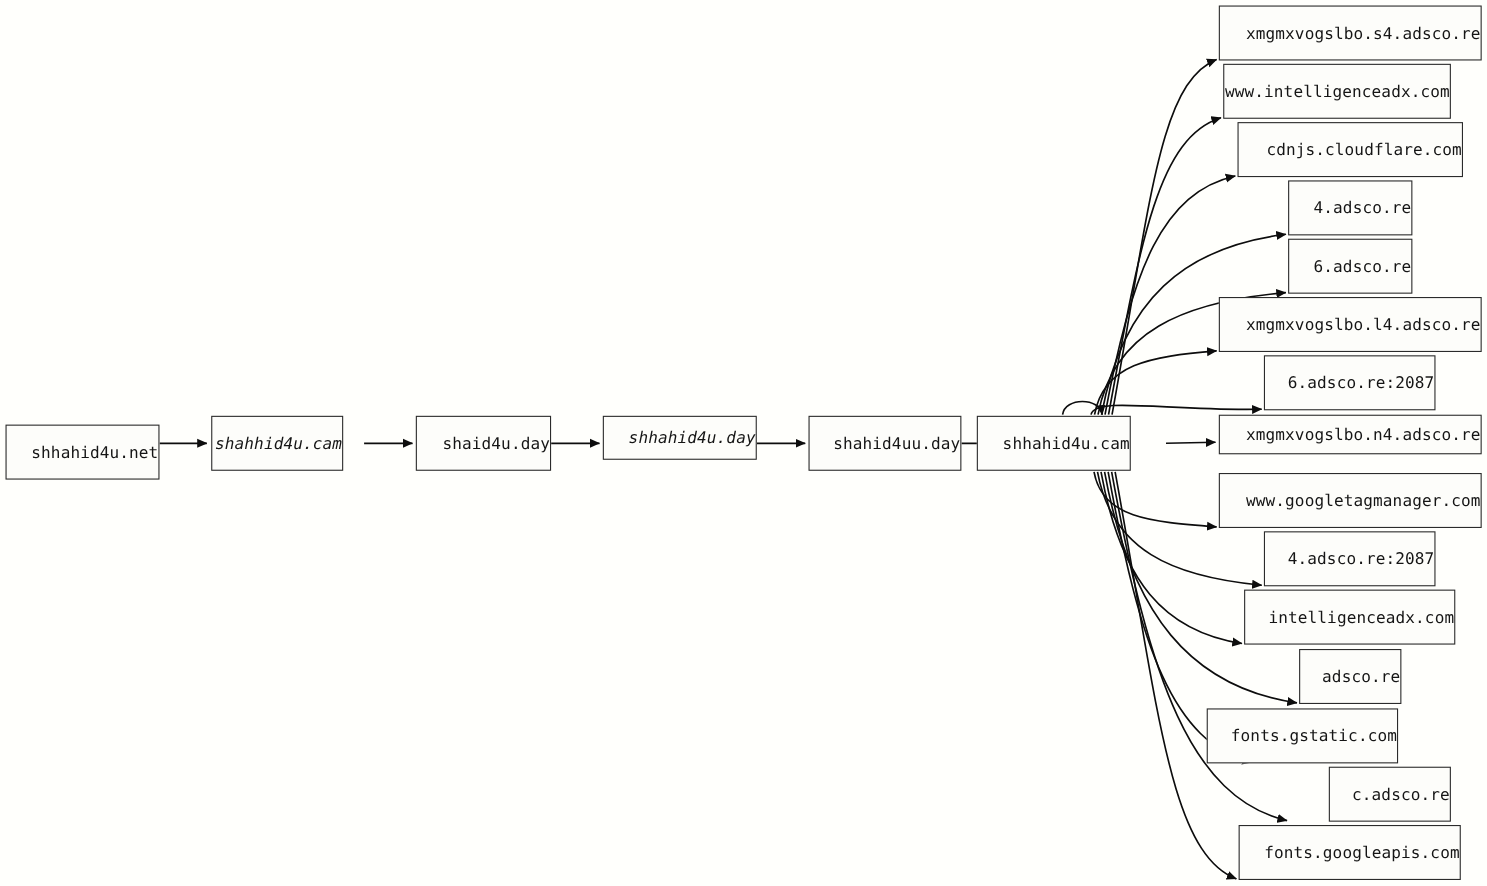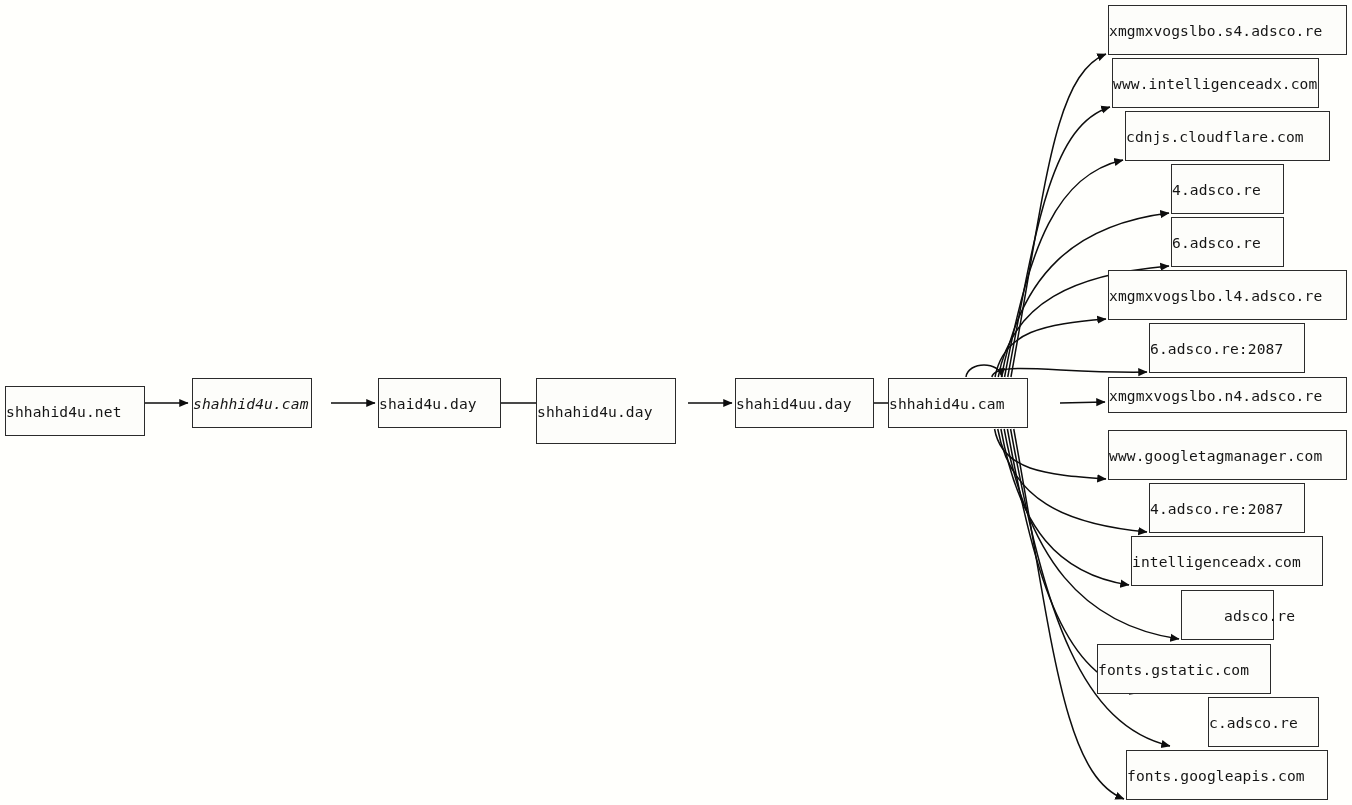--- a/index.html
+++ b/index.html
@@ -28,21 +28,21 @@
     height: 805px;
     pointer-events: none;
   }
   .node {
     position: absolute;
     box-sizing: border-box;
     border: 1.6px solid #2b2b2b;
     background: #fdfdfa;
     display: flex;
     align-items: center;
-    justify-content: flex-start;
+    justify-content: flex-end;
     color: #151515;
     font-family: "DejaVu Sans Mono", "Liberation Mono", monospace;
     font-size: 14.6px;
     letter-spacing: 0.1px;
     white-space: nowrap;
     z-index: 2;
   }
   .node-label {
     pointer-events: none;
   }
@@ -90,21 +90,21 @@
   <div id="nodes-chain">
       <div class="node" style="left: 5px; top: 386px; width: 140px; height: 50px;">
         <span class="node-label">shhahid4u.net</span>
       </div>
       <div class="node" style="left: 192px; top: 378px; width: 120px; height: 50px; font-style: italic;">
         <span class="node-label">shahhid4u.cam</span>
       </div>
       <div class="node" style="left: 378px; top: 378px; width: 123px; height: 50px;">
         <span class="node-label">shaid4u.day</span>
       </div>
-      <div class="node" style="left: 536px; top: 378px; width: 140px; height: 66px;">
+      <div class="node" style="left: 548px; top: 378px; width: 140px; height: 40px; font-style: italic;">
         <span class="node-label">shhahid4u.day</span>
       </div>
       <div class="node" style="left: 735px; top: 378px; width: 139px; height: 50px;">
         <span class="node-label">shahid4uu.day</span>
       </div>
       <div class="node" style="left: 868px; top: 378px; width: 140px; height: 50px; margin-left: 20px;">
         <span class="node-label">shhahid4u.cam</span>
       </div>
     </div>
   <div id="nodes-targets">

